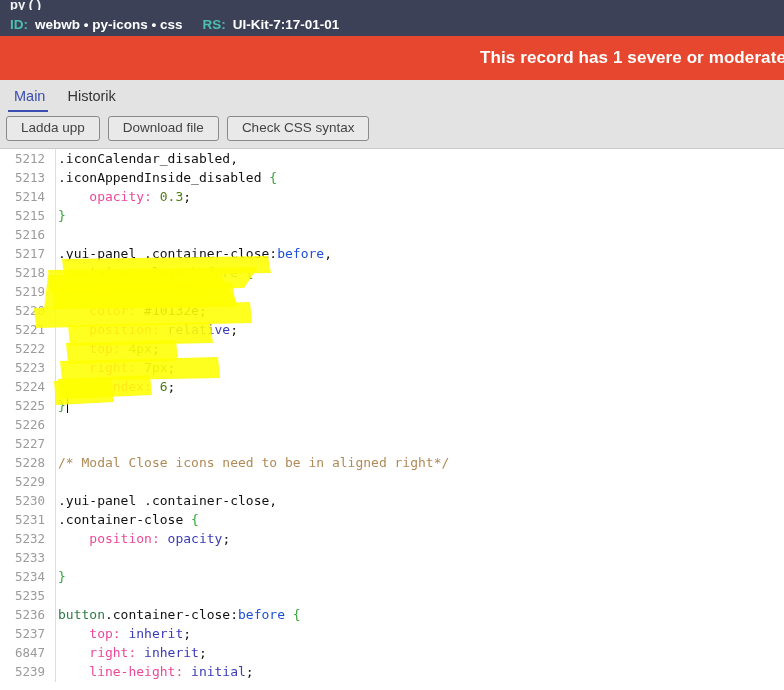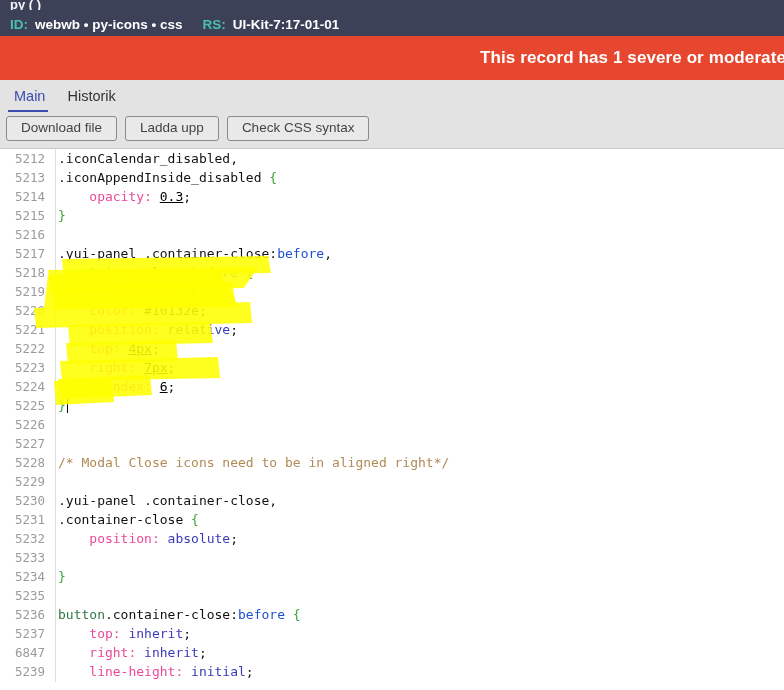--- a/index.html
+++ b/index.html
@@ -152,21 +152,21 @@
     position: relative;
     flex: 1;
   }
 
   
   .t-sel    { color: #111111; }
   .t-elem   { color: #2e7a46; }
   .t-pseudo { color: #1d4ed8; }
   .t-brace  { color: #3aa33a; }
   .t-prop   { color: #ec4899; }
-  .t-num    { color: #000000; text-decoration: underline; }
+  .t-num    { color: #4d7c0f; }
   .t-kw     { color: #3a3ab9; }
   .t-hex    { color: #222222; }
   .t-comment{ color: #b08a56; }
   .t-plain  { color: #111111; }
 
   
   .caret {
     display: inline-block;
     width: 1px;
     height: 15px;
@@ -199,22 +199,22 @@
 <div id="alert-banner">
   <span id="alert-text">This record has 1 severe or moderate</span>
 </div>
 
 <div id="tabs-toolbar-wrap">
   <div id="tabs">
     <div class="tab active">Main</div>
     <div class="tab">Historik</div>
   </div>
   <div id="button-row">
+    <button class="tool-btn">Ladda upp</button>
     <button class="tool-btn">Download file</button>
-    <button class="tool-btn">Ladda upp</button>
     <button class="tool-btn">Check CSS syntax</button>
   </div>
 </div>
 
 <div id="editor">
   <div id="gutter-rule"></div>
   <div id="code-lines">
       <div class="code-line"><span class="ln">5212</span><span class="code"><span class="t-sel">.iconCalendar_disabled,</span></span></div>
       <div class="code-line"><span class="ln">5213</span><span class="code"><span class="t-sel">.iconAppendInside_disabled </span><span class="t-brace">{</span></span></div>
       <div class="code-line"><span class="ln">5214</span><span class="code"><span class="t-prop">    opacity: </span><span class="t-num">0.3</span><span class="t-plain">;</span></span></div>
@@ -228,21 +228,21 @@
       <div class="code-line"><span class="ln">5222</span><span class="code"><span class="t-prop">    top: </span><span class="t-num">4px</span><span class="t-plain">;</span></span></div>
       <div class="code-line"><span class="ln">5223</span><span class="code"><span class="t-prop">    right: </span><span class="t-num">7px</span><span class="t-plain">;</span></span></div>
       <div class="code-line"><span class="ln">5224</span><span class="code"><span class="t-prop">    z-index: </span><span class="t-num">6</span><span class="t-plain">;</span></span></div>
       <div class="code-line"><span class="ln">5225</span><span class="code"><span class="t-brace">}</span><span class="caret"></span></span></div>
       <div class="code-line"><span class="ln">5226</span><span class="code"></span></div>
       <div class="code-line"><span class="ln">5227</span><span class="code"></span></div>
       <div class="code-line"><span class="ln">5228</span><span class="code"><span class="t-comment">/* Modal Close icons need to be in aligned right*/</span></span></div>
       <div class="code-line"><span class="ln">5229</span><span class="code"></span></div>
       <div class="code-line"><span class="ln">5230</span><span class="code"><span class="t-sel">.yui-panel .container-close,</span></span></div>
       <div class="code-line"><span class="ln">5231</span><span class="code"><span class="t-sel">.container-close </span><span class="t-brace">{</span></span></div>
-      <div class="code-line"><span class="ln">5232</span><span class="code"><span class="t-prop">    position: </span><span class="t-kw">absolute</span><span class="t-plain">;</span></span></div>
+      <div class="code-line"><span class="ln">5232</span><span class="code"><span class="t-prop">    position: </span><span class="t-kw">opacity</span><span class="t-plain">;</span></span></div>
       <div class="code-line"><span class="ln">5233</span><span class="code"></span></div>
       <div class="code-line"><span class="ln">5234</span><span class="code"><span class="t-brace">}</span></span></div>
       <div class="code-line"><span class="ln">5235</span><span class="code"></span></div>
       <div class="code-line"><span class="ln">5236</span><span class="code"><span class="t-elem">button</span><span class="t-sel">.container-close:</span><span class="t-pseudo">before</span><span class="t-plain"> </span><span class="t-brace">{</span></span></div>
       <div class="code-line"><span class="ln">5237</span><span class="code"><span class="t-prop">    top: </span><span class="t-kw">inherit</span><span class="t-plain">;</span></span></div>
       <div class="code-line"><span class="ln">6847</span><span class="code"><span class="t-prop">    right: </span><span class="t-kw">inherit</span><span class="t-plain">;</span></span></div>
       <div class="code-line"><span class="ln">5239</span><span class="code"><span class="t-prop">    line-height: </span><span class="t-kw">initial</span><span class="t-plain">;</span></span></div>
     </div>
 
   <svg id="highlight-overlay" viewBox="0 0 784 533" xmlns="http://www.w3.org/2000/svg">

